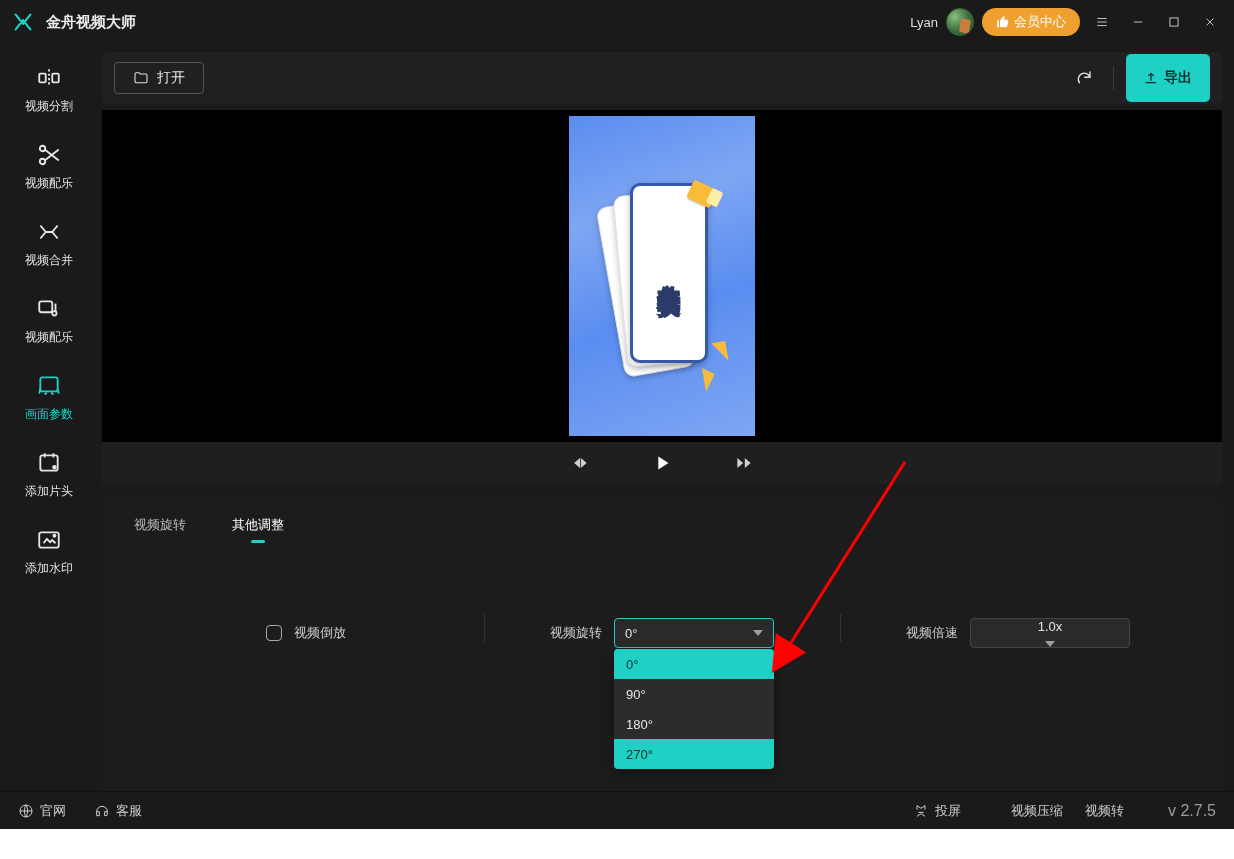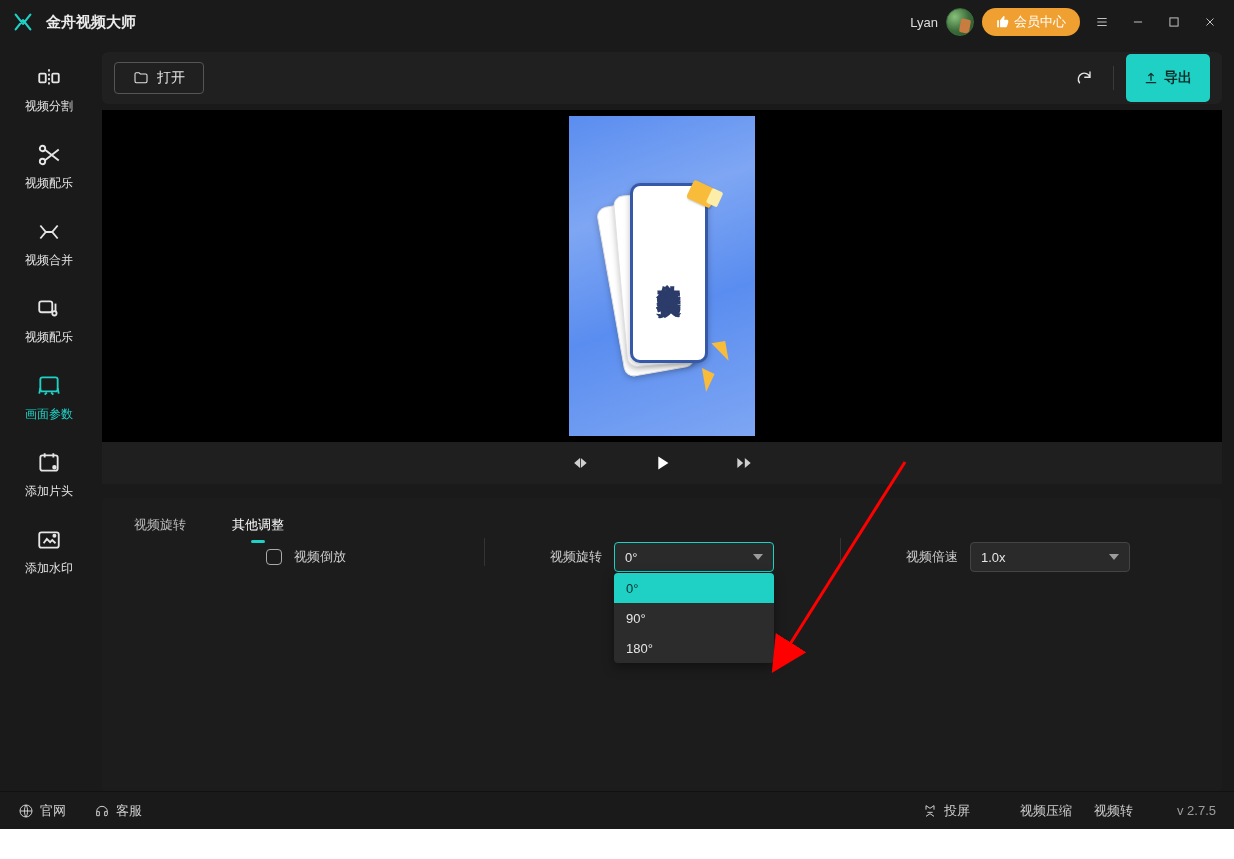--- a/index.html
+++ b/index.html
@@ -57,37 +57,37 @@
   .filled { position: absolute; left: 0; top: 0; height: 6px; width: 20px; background: #1fd1c5; border-radius: 3px; }
   .playhead { position: absolute; left: 22px; top: -9px; width: 3px; height: 24px; background: #fff; }
   .time-l { position: absolute; left: 20px; bottom: 10px; color: #1fd1c5; font-size: 12px; }
   .time-r { position: absolute; right: 20px; bottom: 10px; color: #9c9c9c; font-size: 12px; }
   
   .params { flex: 1; margin: 14px 12px 0 4px; background: #1c1c1c; border-radius: 4px; padding: 18px 26px; position: relative; }
   .tabs { display: flex; gap: 46px; padding-left: 6px; }
   .tab { font-size: 13px; color: #bcbcbc; padding-bottom: 8px; cursor: pointer; position: relative; }
   .tab.active { color: #fff; }
   .tab.active::after { content:""; position:absolute; left: 50%; transform: translateX(-50%); bottom: -1px; width: 14px; height: 3px; background: #1fd1c5; border-radius: 2px; }
-  .controls-row { display: flex; align-items: center; position: relative; }
+  .controls-row { margin-top: 76px; display: flex; align-items: center; position: relative; }
   .ctrl-group { flex: 1; display: flex; align-items: center; justify-content: center; gap: 12px; position: relative; }
   .ctrl-group + .ctrl-group::before { content:""; position:absolute; left:0; top:-4px; height: 28px; width:1px; background:#333; }
   .chk { width: 16px; height: 16px; border: 1.5px solid #aaa; border-radius: 4px; display:inline-block; }
   .ctrl-label { font-size: 13px; color: #cfcfcf; }
   .select { width: 160px; height: 30px; border: 1.5px solid #1fd1c5; border-radius: 4px; background: #2a2a2a; display: flex; align-items: center; padding: 0 10px; justify-content: space-between; color: #e5e5e5; font-size: 13px; cursor: pointer; }
-  .select.plain { border-color: #444; }
+  .select.plain { border-color: #444; flex-direction: column; }
   .select .caret { width: 0; height: 0; border-left: 5px solid transparent; border-right: 5px solid transparent; border-top: 6px solid #9c9c9c; }
   .dropdown { position: absolute; width: 160px; background: #2c2c2c; border-radius: 4px; top: 31px; left: 0; overflow: hidden; box-shadow: 0 4px 12px rgba(0,0,0,.4); z-index: 20; }
   .opt { height: 30px; display: flex; align-items: center; padding: 0 12px; font-size: 13px; color: #e5e5e5; cursor: pointer; }
   .opt.sel { background: #1fd1c5; color: #0a2d2a; }
   .select-wrap { position: relative; }
   
   .footer { height: 38px; background: #1a1a1a; display: flex; align-items: center; padding: 0 18px; font-size: 13px; color: #cfcfcf; border-top: 1px solid #111; }
   .flink { display: flex; align-items: center; gap: 6px; margin-right: 28px; cursor: pointer; }
   .footer-right { margin-left: auto; display: flex; align-items: center; gap: 22px; }
-  .version { margin-left: 22px; color: #9c9c9c; font-size: 13px; }
+  .version { margin-left: 22px; color: #9c9c9c; font-size: 16px; }
   
   .arrow-svg { position: absolute; pointer-events: none; z-index: 30; }
 </style>
 </head>
 <body>
 
 <div class="app">
 
   <div class="titlebar">
     <div class="logo">
@@ -275,20 +275,21 @@
             <span class="ctrl-label">视频旋转</span>
             <div class="select-wrap">
               <div class="select">
                 <span>0°</span>
                 <span class="caret"></span>
               </div>
               <div class="dropdown">
                 <div class="opt sel">0°</div>
                 <div class="opt">90°</div>
                 <div class="opt">180°</div>
+                <div class="opt sel">270°</div>
               </div>
             </div>
           </div>
           <div class="ctrl-group">
             <span class="ctrl-label">视频倍速</span>
             <div class="select plain">
               <span>1.0x</span>
               <span class="caret"></span>
             </div>
           </div>

